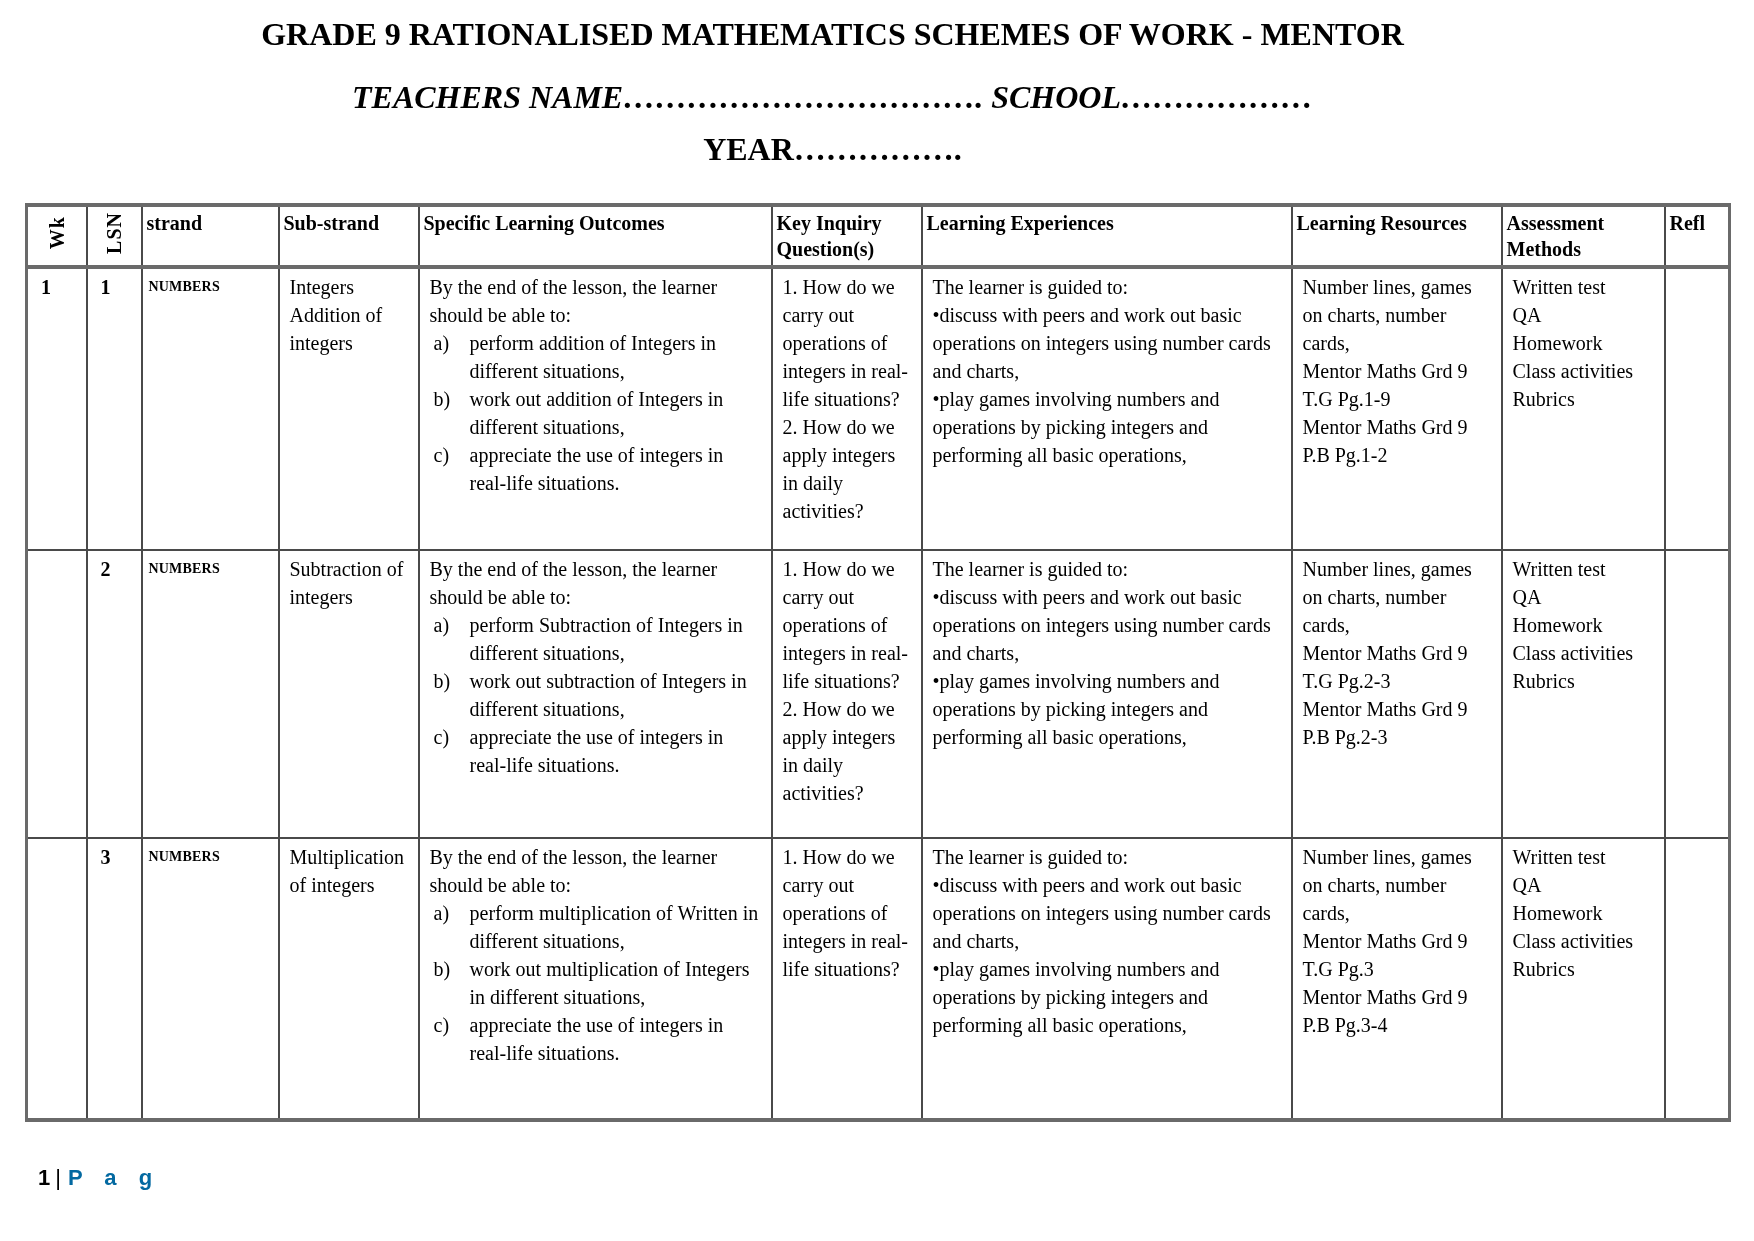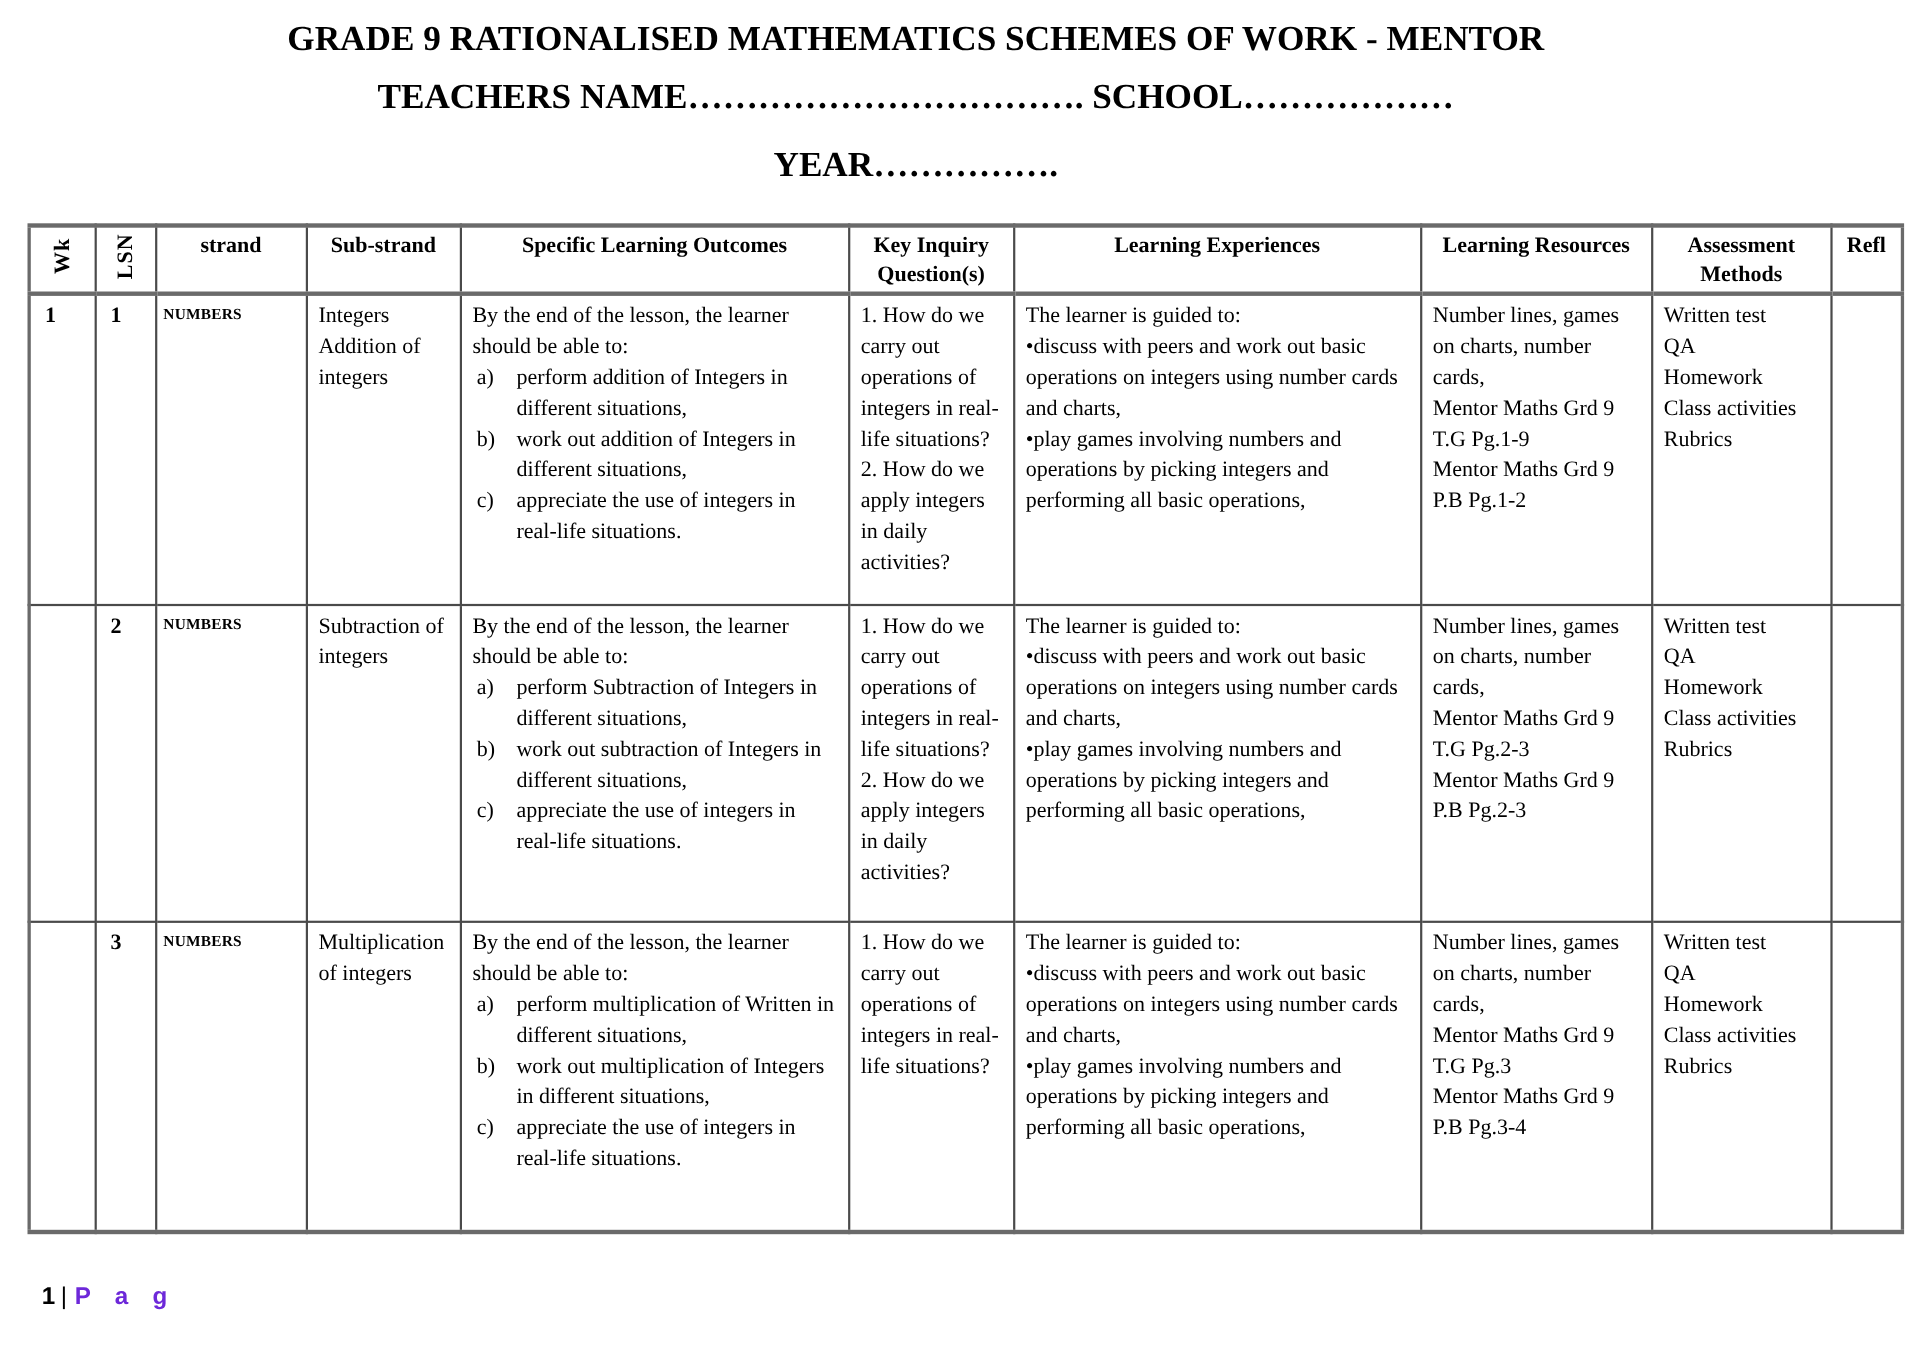--- a/index.html
+++ b/index.html
@@ -6,35 +6,35 @@
   .page {
     position:relative; width:1754px; height:1241px; background:#fff;
     font-family:"Liberation Serif","DejaVu Serif",serif; color:#000;
     overflow:hidden;
     border-radius:29px;
   }
   
   .titles { position:absolute; left:0; top:0; width:1665px; text-align:center; font-weight:bold; }
   .title-line { position:absolute; left:0; width:100%; font-size:32px; line-height:40px; white-space:nowrap; }
   .t1 { top:14px; }
-  .t2 { top:67px; }
+  .t2 { top:77px;font-style:italic; }
   .t3 { top:129px; }
   
   table.sow {
     position:absolute; left:25px; top:203px; width:1703px;
     border-collapse:collapse; table-layout:fixed;
     border:3px solid #6a6a6a; border-top:4px solid #6a6a6a; border-bottom:4px solid #6a6a6a;
   }
   .sow th, .sow td {
     border:2px solid #4a4a4a;
     vertical-align:top; overflow:hidden;
   }
   .sow thead th { border-bottom:4px solid #6a6a6a; }
   .sow th {
-    font-size:20px; font-weight:bold; text-align:center; padding:3px 4px; line-height:26px;
+    font-size:20px; font-weight:bold; text-align:left; padding:3px 4px; line-height:26px;
   }
   .sow td { font-size:20px; line-height:28px; padding:4px 8px 4px 10px; }
   tr.r-head { height:57px; }
   tr.r1 { height:283px; }
   tr.r2 { height:288px; }
   tr.r3 { height:282px; }
   th.vh { vertical-align:middle; text-align:center; padding:2px; }
   .vertical {
     display:inline-block; writing-mode:vertical-rl; transform:rotate(180deg);
     font-size:20px; font-weight:bold; letter-spacing:1px; line-height:1;
@@ -233,16 +233,16 @@
           <div>Class activities</div>
           <div>Rubrics</div>
         </td>
         <td></td>
       </tr>
 
     </tbody>
   </table>
 
   <div class="footer">
-    <span>1</span><span class="sep">|</span><span class="red" style="color: #6d28d9;">P a g</span>
+    <span>1</span><span class="sep">|</span><span class="red" style="color: #0369a1;">P a g</span>
   </div>
 
 </div>
 
 </body></html>

